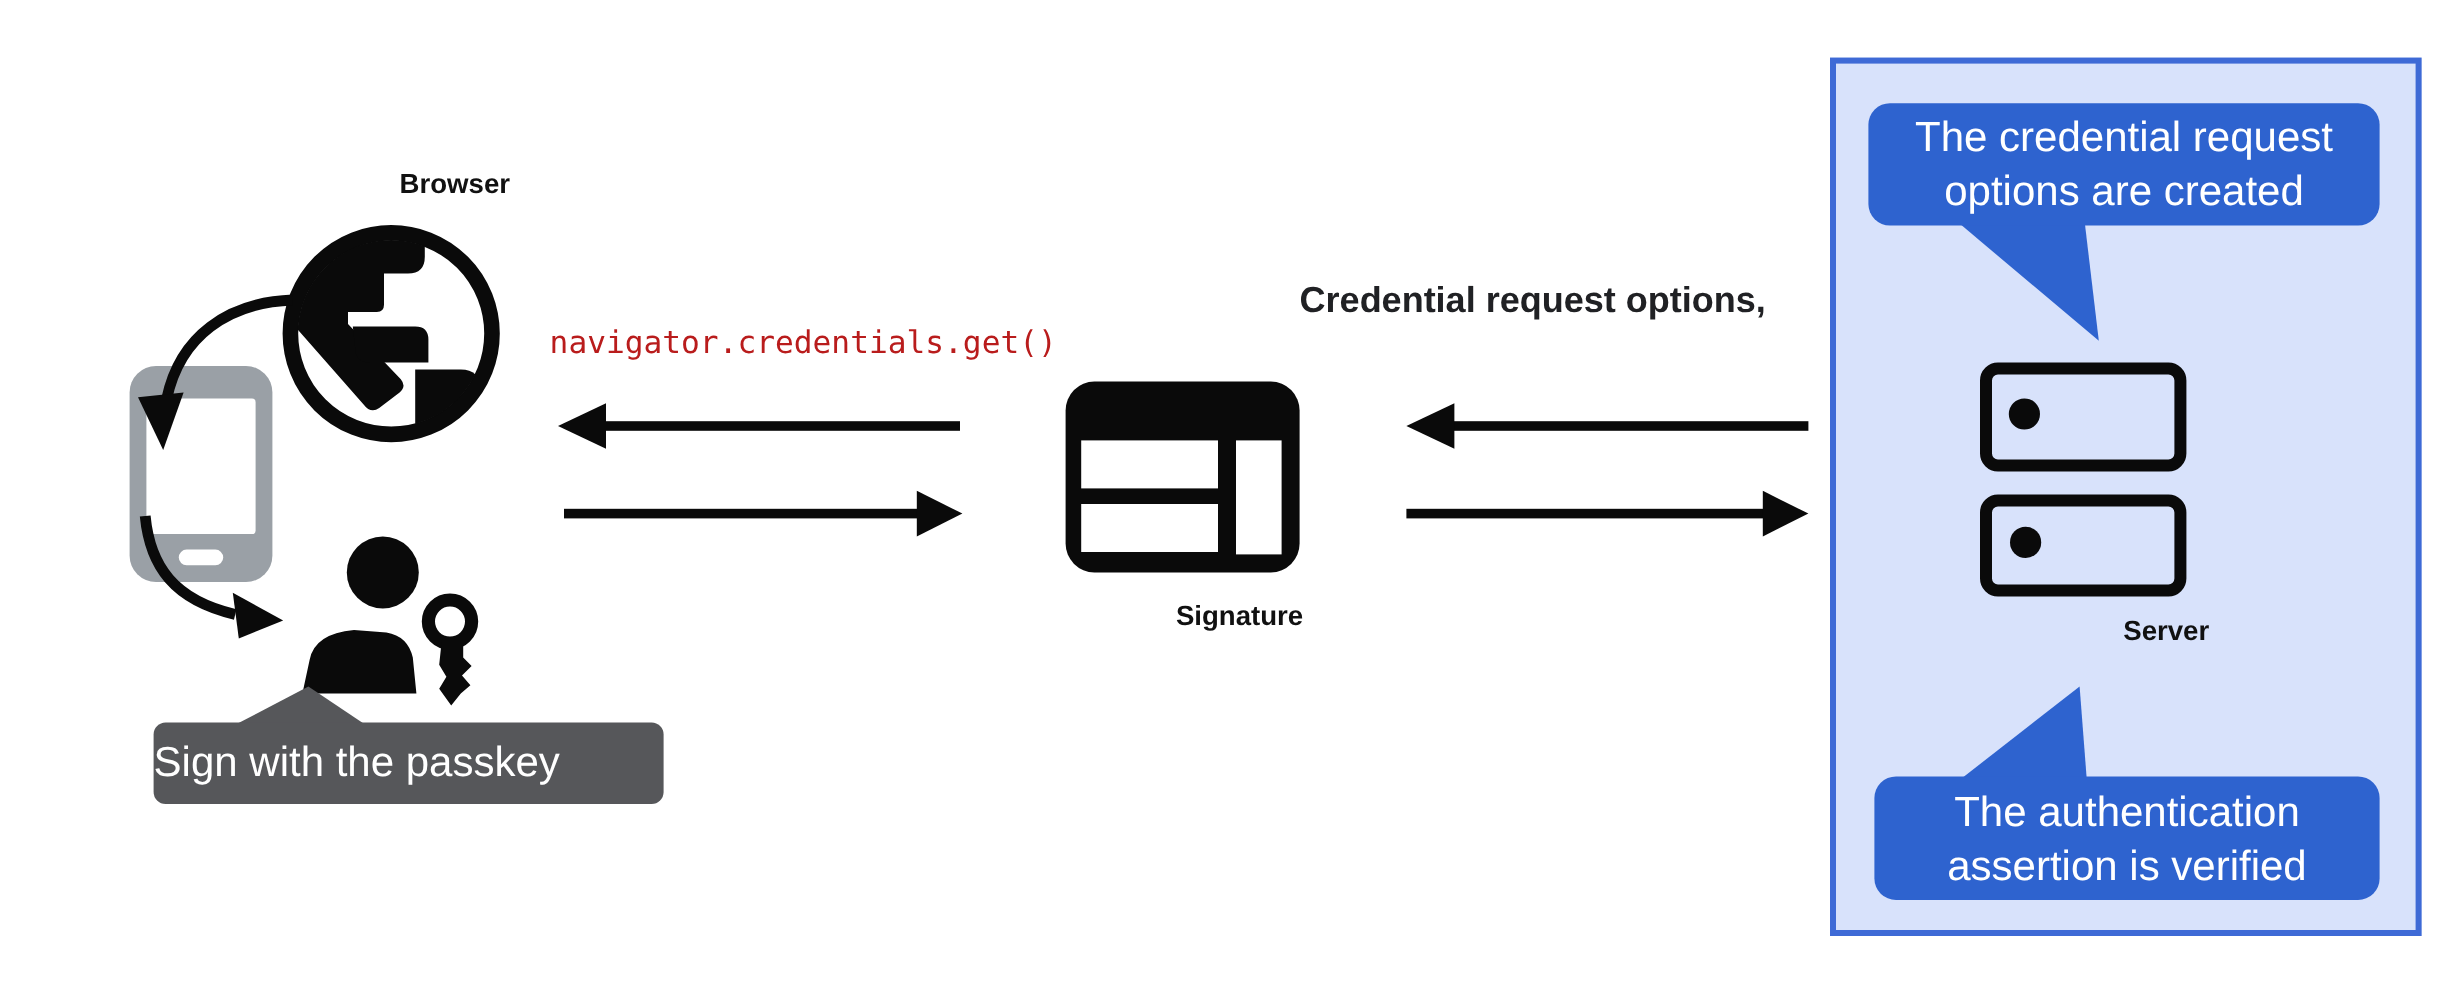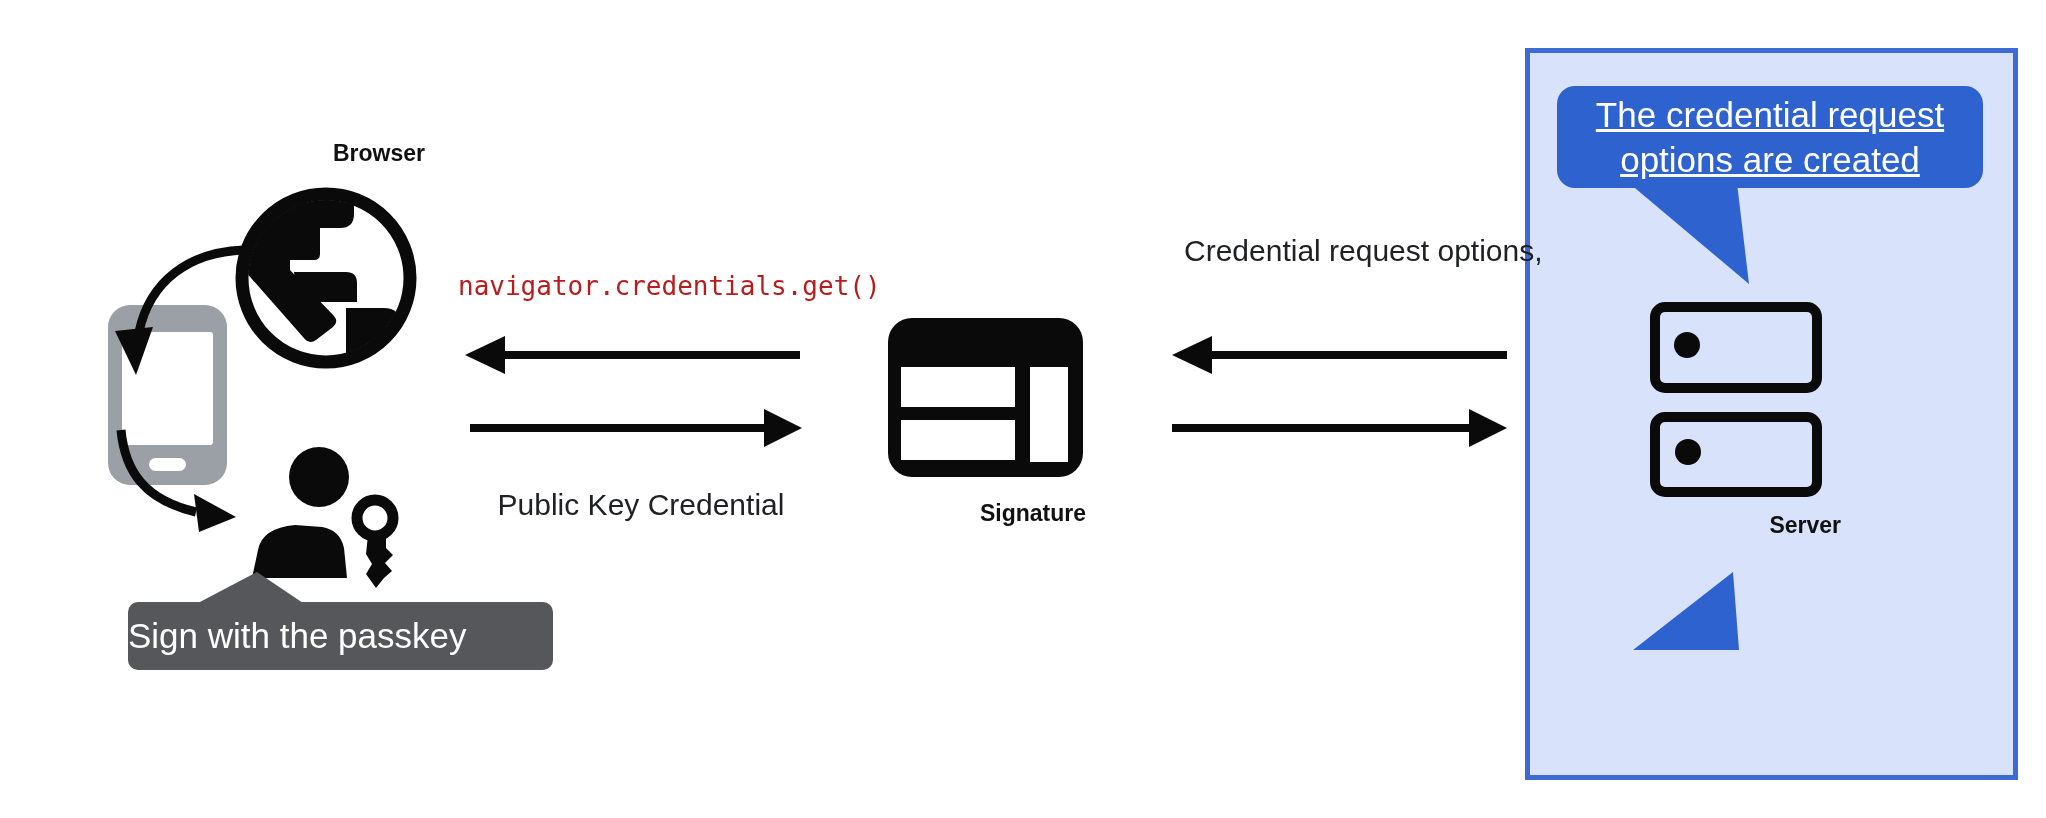--- a/index.html
+++ b/index.html
@@ -12,21 +12,21 @@
   .label-bold{font-size:23px;font-weight:bold;color:#111;text-align:right;}
   .code{font-family:"DejaVu Sans Mono",monospace;font-size:26px;color:#b91c1c;white-space:nowrap;}
   .center{text-align:center;}
   #server-panel{
     left:1525px;top:48px;width:483px;height:722px;
     background:var(--panel-bg);border:5px solid var(--panel-border);
   }
   .blue-bubble{
     background:var(--bubble-blue);border-radius:18px;color:#fff;
     display:flex;flex-direction:column;justify-content:center;align-items:center;
-    font-size:35px;line-height:45px;text-align:center;text-decoration:underline;
+    font-size:35px;line-height:45px;text-align:center;
   }
   #passkey-bubble{
     left:128px;top:602px;width:425px;height:68px;border-radius:10px;
     background:var(--dark-bubble);color:#fff;font-size:35px;
     display:flex;align-items:center;justify-content:flex-start;
   }
   svg{display:block;}
 </style>
 </head>
 <body>
@@ -114,30 +114,33 @@
 
   <div class="abs label-bold" style="left:225px;top:140px;width:200px;">Browser</div>
 
 
   <div id="passkey-bubble" class="abs">
     <span>Sign with the passkey</span>
   </div>
 
   <div class="abs code" style="left:458px;top:271px;">navigator.credentials.get()</div>
 
-  <div class="abs label center" style="left:486px;top:487px;width:310px;">Public Key Credential</div>
 
   <div class="abs label-bold" style="left:886px;top:500px;width:200px;">Signature</div>
 
-  <div class="abs label" style="left:1184px;top:232px;line-height:38px;">
+  <div class="abs label" style="left:1083px;top:232px;line-height:38px;font-weight:bold;">
     <span style="display:block">Credential request options,</span>
   </div>
 
 
   <div class="abs blue-bubble" style="left:1557px;top:86px;width:426px;height:102px;">
     <span>The credential request</span>
     <span>options are created</span>
   </div>
 
   <div class="abs label-bold" style="left:1641px;top:512px;width:200px;">Server</div>
 
+  <div class="abs blue-bubble" style="left:1562px;top:647px;width:421px;height:103px;">
+    <span>The authentication</span>
+    <span>assertion is verified</span>
+  </div>
 
 </div>
 
 </body></html>

